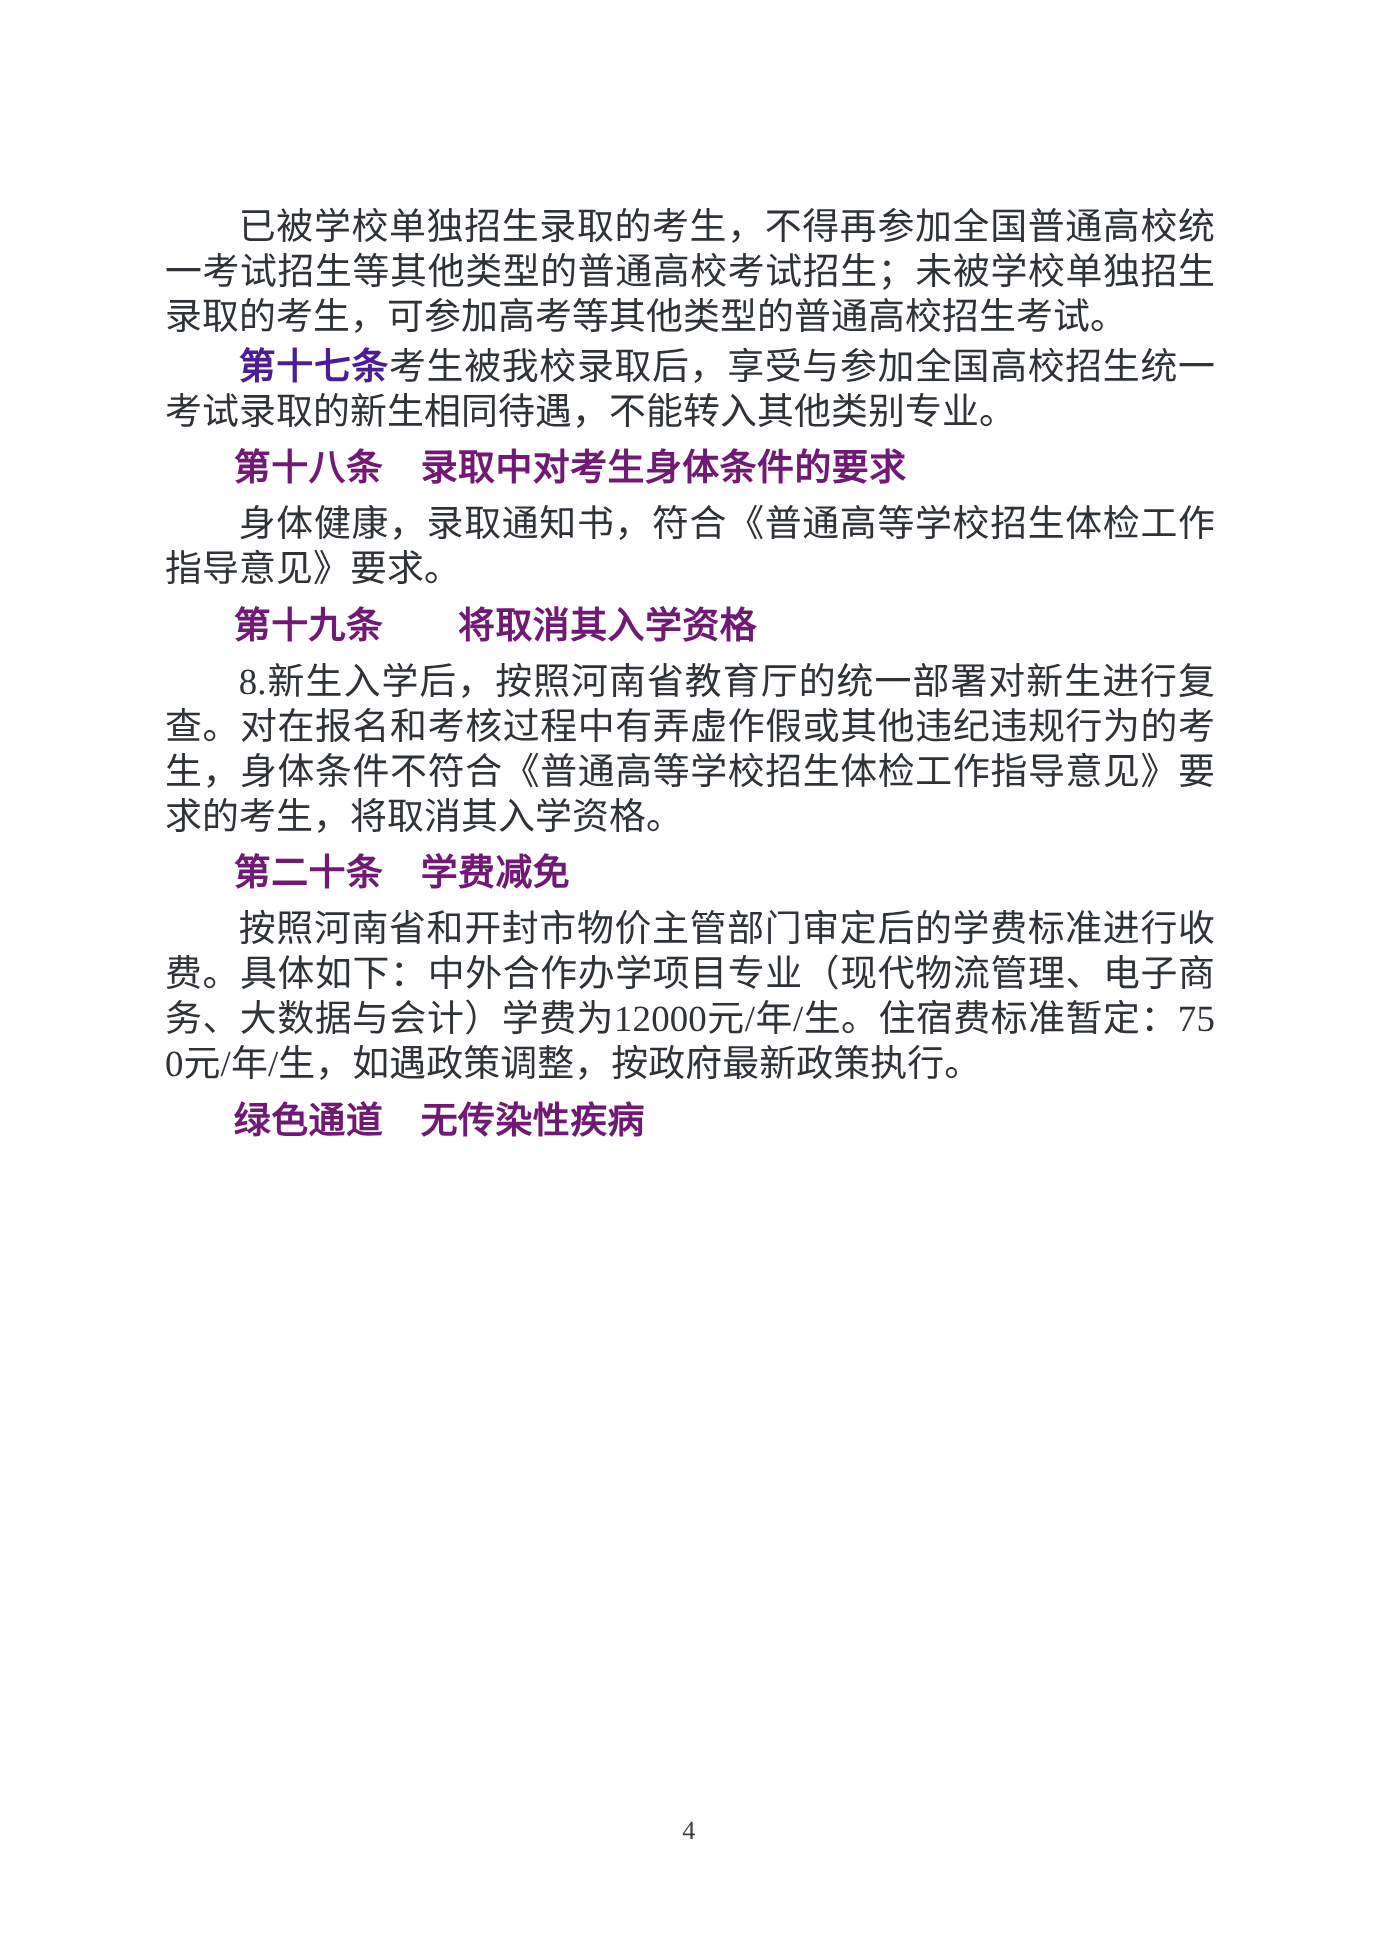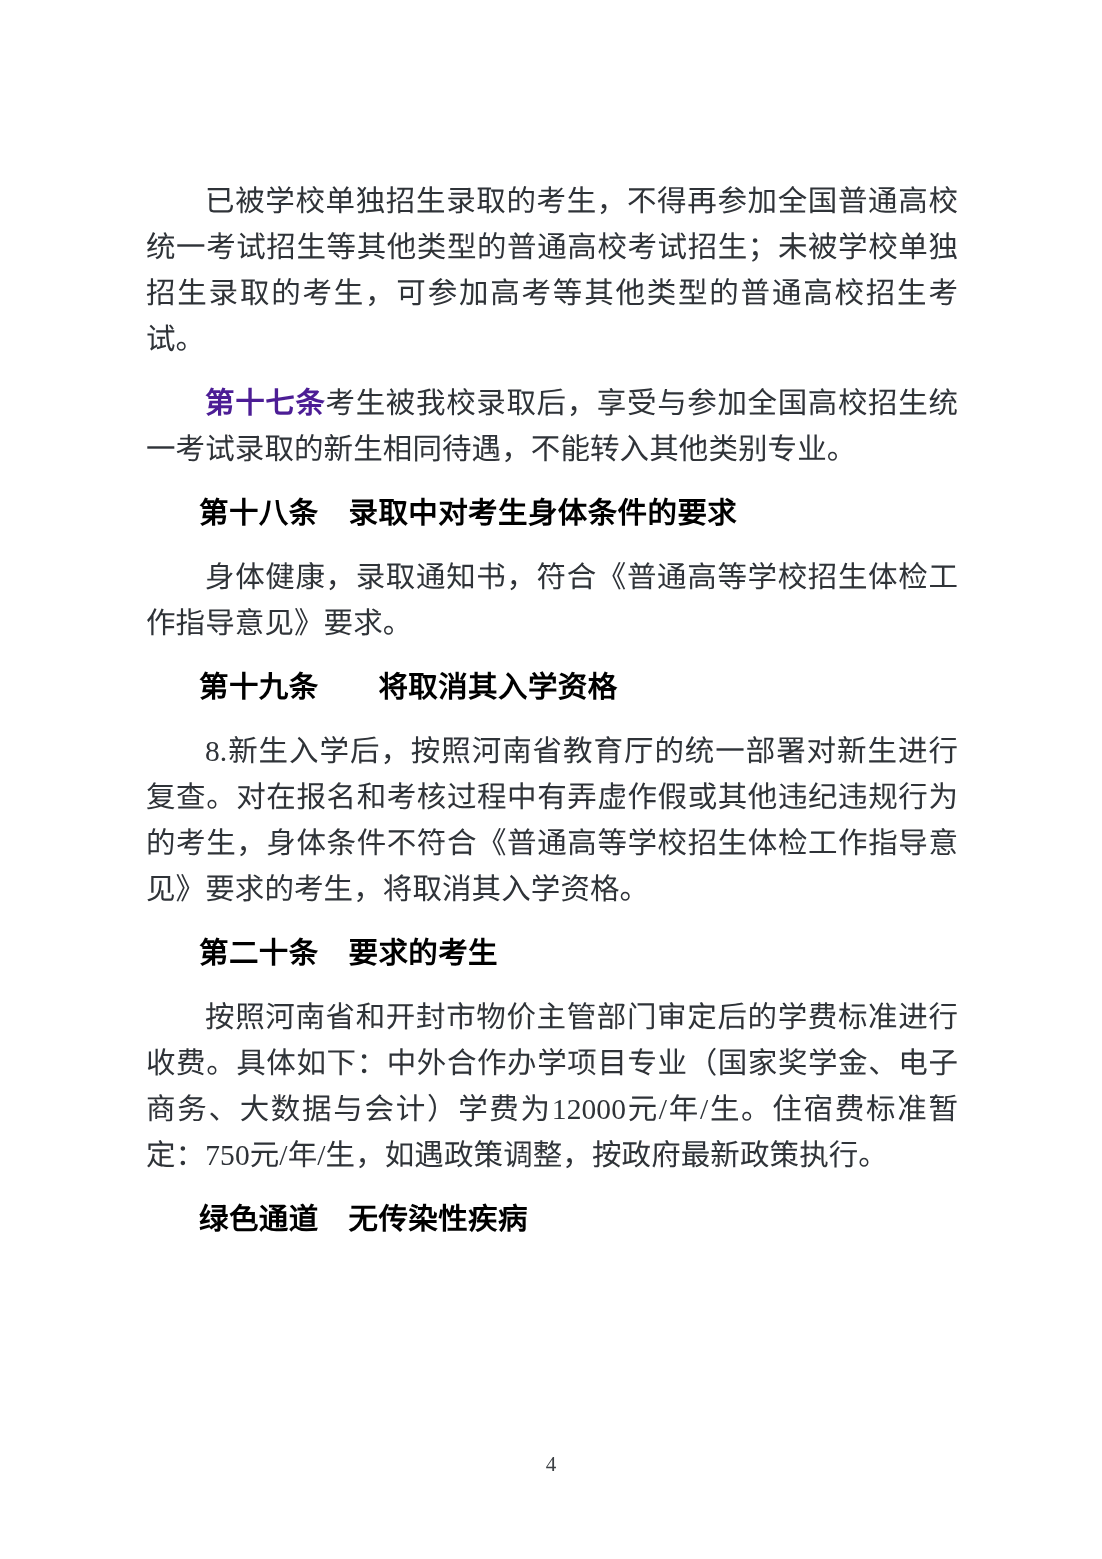--- a/index.html
+++ b/index.html
@@ -18,39 +18,39 @@
   }
   .content {
     position: absolute;
     left: 128px;
     top: 160px;
     width: 848px;
   }
   .para {
     font-family: "Liberation Serif", "DejaVu Serif", serif;
     font-size: 29.5px;
-    line-height: 46px;
+    line-height: 36px;
     color: #2f3338;
     text-align: justify;
     text-justify: inter-ideograph;
-    margin: 18px;
+    margin: 4px;
     letter-spacing: 0.1px;
     white-space: normal;
     word-break: break-all;
   }
   .indent2 {
     text-indent: 2em;
   }
   .heading {
     font-family: Liberation Serif, serif;
     font-weight: bold;
     font-size: 29.5px;
     line-height: 46px;
-    color: #000000;
-    margin: 12px;
+    color: #701a75;
+    margin: 0;
     text-indent: 2em;
     letter-spacing: 0.4px;
   }
   .heading .gap-wide::before {
     content: "\3000\3000";
   }
   .heading .gap-narrow::before {
     content: "\3000";
   }
   .page-number {
@@ -77,23 +77,23 @@
 
     <p class="heading"><span>第十八条</span><span class="gap-narrow"></span><span>录取中对考生身体条件的要求</span></p>
 
     <p class="para indent2">身体健康，录取通知书，符合《普通高等学校招生体检工作指导意见》要求。</p>
 
     <p class="heading"><span>第十九条</span><span class="gap-wide"></span><span>将取消其入学资格</span></p>
 
 
     <p class="para indent2">8.新生入学后，按照河南省教育厅的统一部署对新生进行复查。对在报名和考核过程中有弄虚作假或其他违纪违规行为的考生，身体条件不符合《普通高等学校招生体检工作指导意见》要求的考生，将取消其入学资格。</p>
 
-    <p class="heading"><span>第二十条</span><span class="gap-narrow"></span><span>要求的考生</span></p>
+    <p class="heading"><span>第二十条</span><span class="gap-narrow"></span><span>学费减免</span></p>
 
-    <p class="para indent2">按照河南省和开封市物价主管部门审定后的学费标准进行收费。具体如下：中外合作办学项目专业（国家奖学金、电子商务、大数据与会计）学费为12000元/年/生。住宿费标准暂定：750元/年/生，如遇政策调整，按政府最新政策执行。</p>
+    <p class="para indent2">按照河南省和开封市物价主管部门审定后的学费标准进行收费。具体如下：中外合作办学项目专业（现代物流管理、电子商务、大数据与会计）学费为12000元/年/生。住宿费标准暂定：750元/年/生，如遇政策调整，按政府最新政策执行。</p>
 
     <p class="heading"><span>绿色通道</span><span class="gap-narrow"></span><span>无传染性疾病</span></p>
 
 
   </div>
 
   <div class="page-number">4</div>
 
 </div>
 

